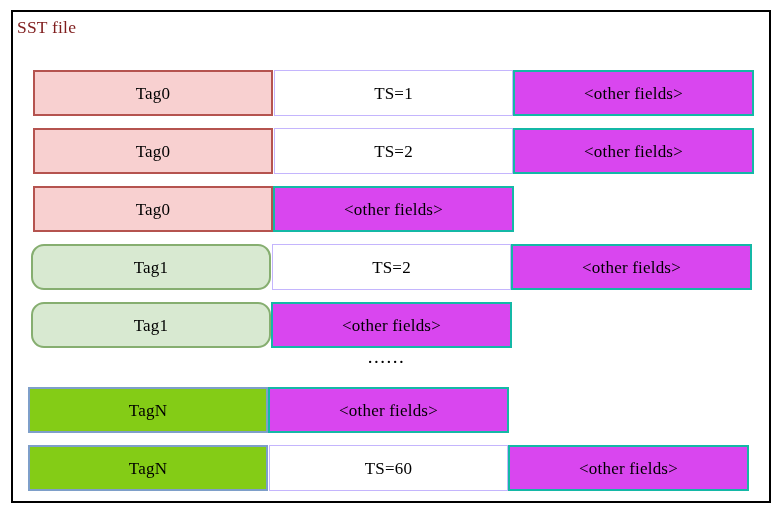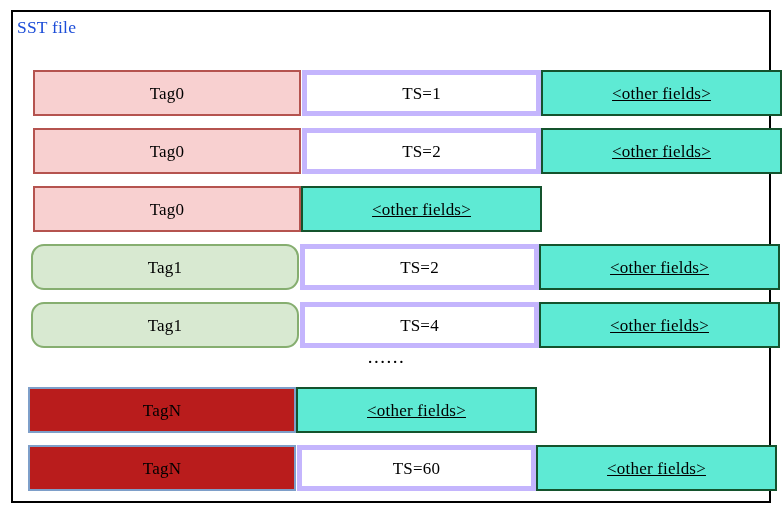--- a/index.html
+++ b/index.html
@@ -35,21 +35,21 @@
     background: #ffffff;
   }
 
   .sst-title {
     position: absolute;
     left: 4px;
     top: 3px;
     font-size: 17.5px;
     line-height: 24px;
     letter-spacing: 0.2px;
-    color: #1d4ed8;
+    color: #7f1d1d;
     white-space: nowrap;
   }
 
   
   .rows {
     position: absolute;
     left: 0;
     top: 0;
     width: 760px;
     height: 493px;
@@ -68,40 +68,39 @@
     align-items: center;
     justify-content: center;
     font-size: 17px;
     line-height: 1;
     letter-spacing: 0.2px;
     white-space: nowrap;
   }
 
   
   .cell-tag {
-    width: 268px;
+    width: 240px;
     border: 2px solid #000000;
   }
   .cell-tag.c-pink  { background: #f8d0d0; border-color: #b5534f; }
   .cell-tag.c-green { background: #d8e9d1; border-color: #86ae70; border-radius: 13px; }
-  .cell-tag.c-blue  { background: #b91c1c; border-color: #7e9fc9; }
+  .cell-tag.c-blue  { background: #84cc16; border-color: #7e9fc9; }
 
   
   .cell-ts {
     width: 239px;
     background: #ffffff;
-    border: 5px solid #c4b5fd;
+    border: 1px solid #c4b5fd;
     margin-left: 1px;
   }
   .cell-other {
     width: 241px;
-    background: #5eead4;
-    border: 2px solid #14532d;
+    background: #d946ef;
+    border: 2px solid #14b8a6;
     border-left-width: 2px;
-    text-decoration: underline;
   }
 
   
   .ellipsis-row {
     position: absolute;
     height: 24px;
     display: flex;
     align-items: center;
     justify-content: center;
     font-size: 19px;
@@ -135,21 +134,20 @@
           <div class="cell cell-tag c-pink">Tag0</div>
           <div class="cell cell-other">&lt;other fields&gt;</div>
         </div>
         <div class="row" style="top: 232px; left: 18px;">
           <div class="cell cell-tag c-green">Tag1</div>
           <div class="cell cell-ts">TS=2</div>
           <div class="cell cell-other">&lt;other fields&gt;</div>
         </div>
         <div class="row" style="top: 290px; left: 18px;">
           <div class="cell cell-tag c-green">Tag1</div>
-          <div class="cell cell-ts">TS=4</div>
           <div class="cell cell-other">&lt;other fields&gt;</div>
         </div>
         <div class="row" style="top: 375.26px; left: 15px;">
           <div class="cell cell-tag c-blue">TagN</div>
           <div class="cell cell-other">&lt;other fields&gt;</div>
         </div>
         <div class="row" style="top: 433.26px; left: 15px;">
           <div class="cell cell-tag c-blue">TagN</div>
           <div class="cell cell-ts">TS=60</div>
           <div class="cell cell-other">&lt;other fields&gt;</div>

